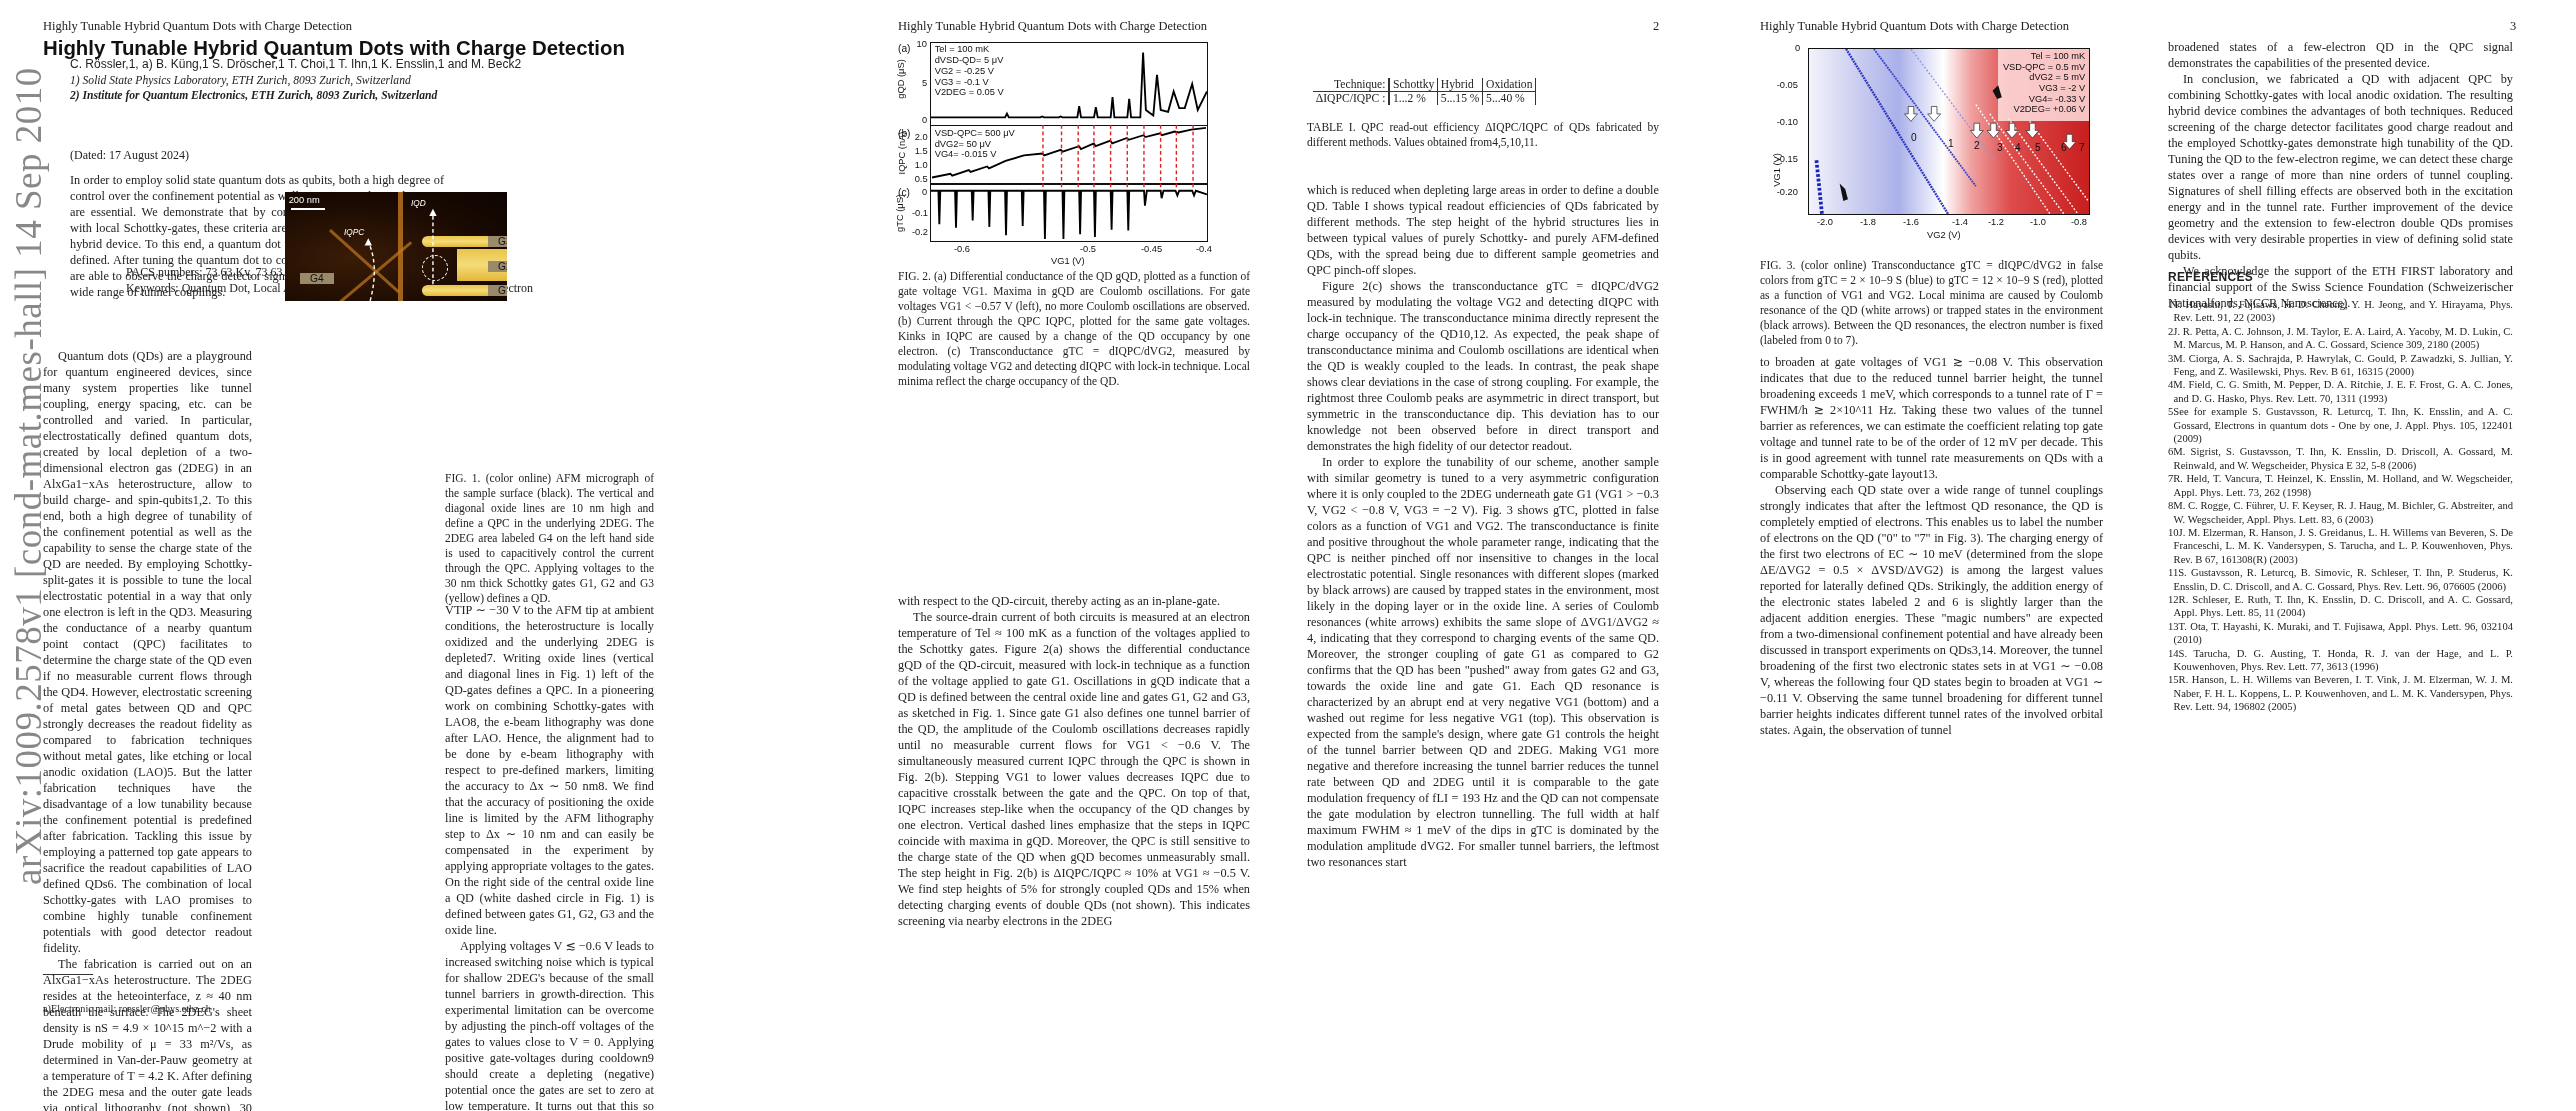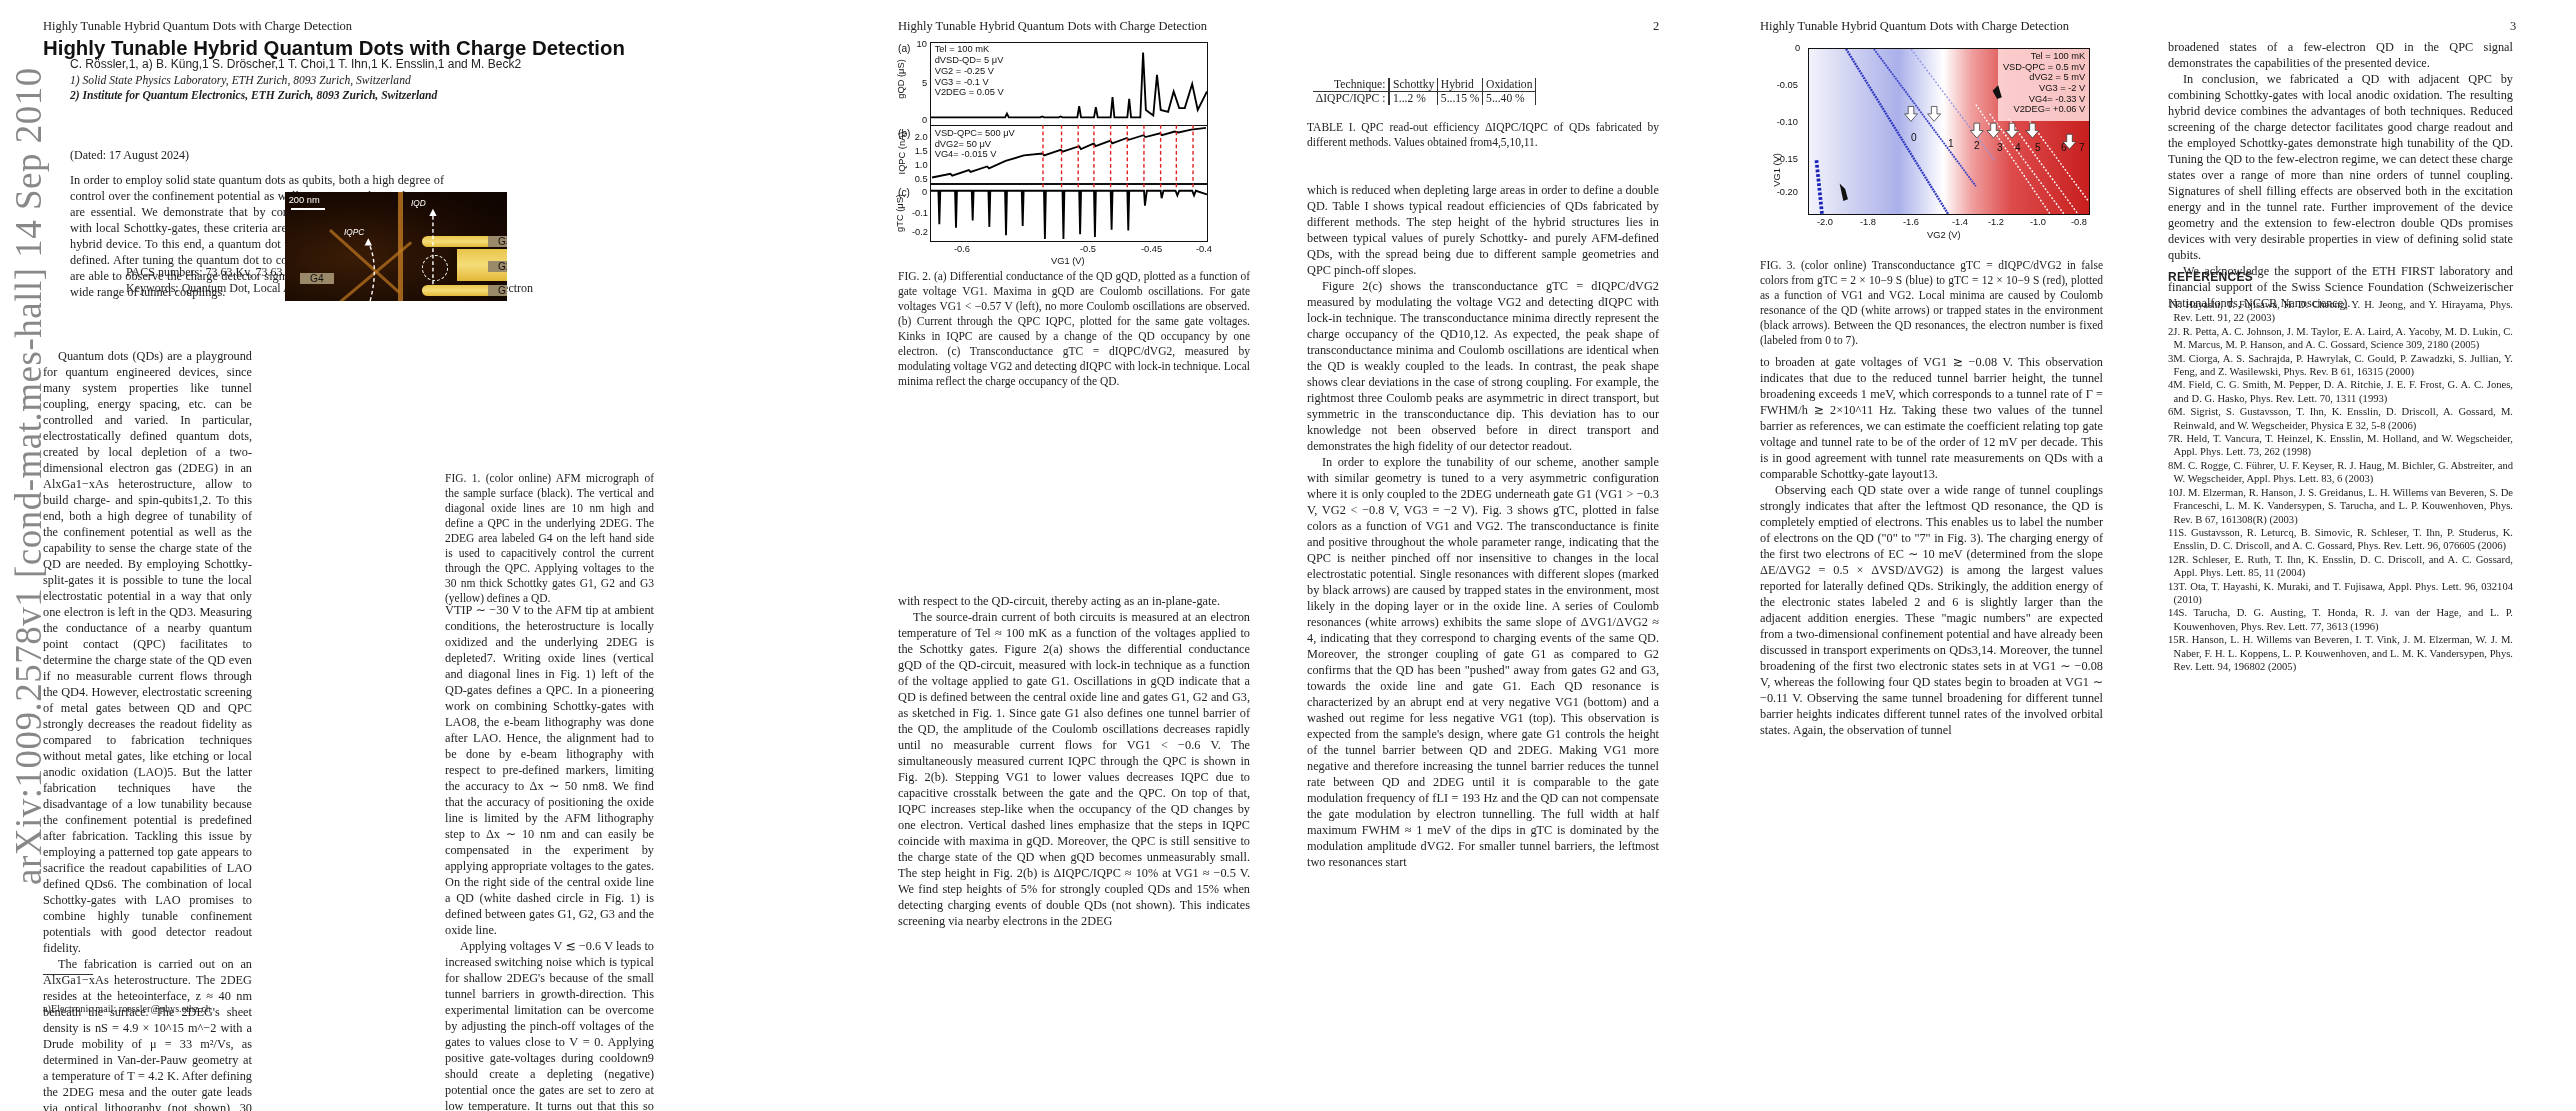--- a/index.html
+++ b/index.html
@@ -282,20 +282,21 @@
     <p>We acknowledge the support of the ETH FIRST laboratory and financial support of the Swiss Science Foundation (Schweizerischer Nationalfonds, NCCR Nanoscience).</p>
   </div>
 
   <div class="refs-head" style="left:445px;top:270px;">REFERENCES</div>
 
   <div style="position:absolute;left:445px;top:298px;width:345px;">
     <p class="ref">1T. Hayashi, T. Fujisawa, H. D. Cheong, Y. H. Jeong, and Y. Hirayama, Phys. Rev. Lett. 91, 22 (2003)</p>
     <p class="ref">2J. R. Petta, A. C. Johnson, J. M. Taylor, E. A. Laird, A. Yacoby, M. D. Lukin, C. M. Marcus, M. P. Hanson, and A. C. Gossard, Science 309, 2180 (2005)</p>
     <p class="ref">3M. Ciorga, A. S. Sachrajda, P. Hawrylak, C. Gould, P. Zawadzki, S. Jullian, Y. Feng, and Z. Wasilewski, Phys. Rev. B 61, 16315 (2000)</p>
     <p class="ref">4M. Field, C. G. Smith, M. Pepper, D. A. Ritchie, J. E. F. Frost, G. A. C. Jones, and D. G. Hasko, Phys. Rev. Lett. 70, 1311 (1993)</p>
+    <p class="ref">5See for example S. Gustavsson, R. Leturcq, T. Ihn, K. Ensslin, and A. C. Gossard, Electrons in quantum dots - One by one, J. Appl. Phys. 105, 122401 (2009)</p>
     <p class="ref">6M. Sigrist, S. Gustavsson, T. Ihn, K. Ensslin, D. Driscoll, A. Gossard, M. Reinwald, and W. Wegscheider, Physica E 32, 5-8 (2006)</p>
     <p class="ref">7R. Held, T. Vancura, T. Heinzel, K. Ensslin, M. Holland, and W. Wegscheider, Appl. Phys. Lett. 73, 262 (1998)</p>
     <p class="ref">8M. C. Rogge, C. Führer, U. F. Keyser, R. J. Haug, M. Bichler, G. Abstreiter, and W. Wegscheider, Appl. Phys. Lett. 83, 6 (2003)</p>
     <p class="ref">10J. M. Elzerman, R. Hanson, J. S. Greidanus, L. H. Willems van Beveren, S. De Franceschi, L. M. K. Vandersypen, S. Tarucha, and L. P. Kouwenhoven, Phys. Rev. B 67, 161308(R) (2003)</p>
     <p class="ref">11S. Gustavsson, R. Leturcq, B. Simovic, R. Schleser, T. Ihn, P. Studerus, K. Ensslin, D. C. Driscoll, and A. C. Gossard, Phys. Rev. Lett. 96, 076605 (2006)</p>
     <p class="ref">12R. Schleser, E. Ruth, T. Ihn, K. Ensslin, D. C. Driscoll, and A. C. Gossard, Appl. Phys. Lett. 85, 11 (2004)</p>
     <p class="ref">13T. Ota, T. Hayashi, K. Muraki, and T. Fujisawa, Appl. Phys. Lett. 96, 032104 (2010)</p>
     <p class="ref">14S. Tarucha, D. G. Austing, T. Honda, R. J. van der Hage, and L. P. Kouwenhoven, Phys. Rev. Lett. 77, 3613 (1996)</p>
     <p class="ref">15R. Hanson, L. H. Willems van Beveren, I. T. Vink, J. M. Elzerman, W. J. M. Naber, F. H. L. Koppens, L. P. Kouwenhoven, and L. M. K. Vandersypen, Phys. Rev. Lett. 94, 196802 (2005)</p>
   </div>

